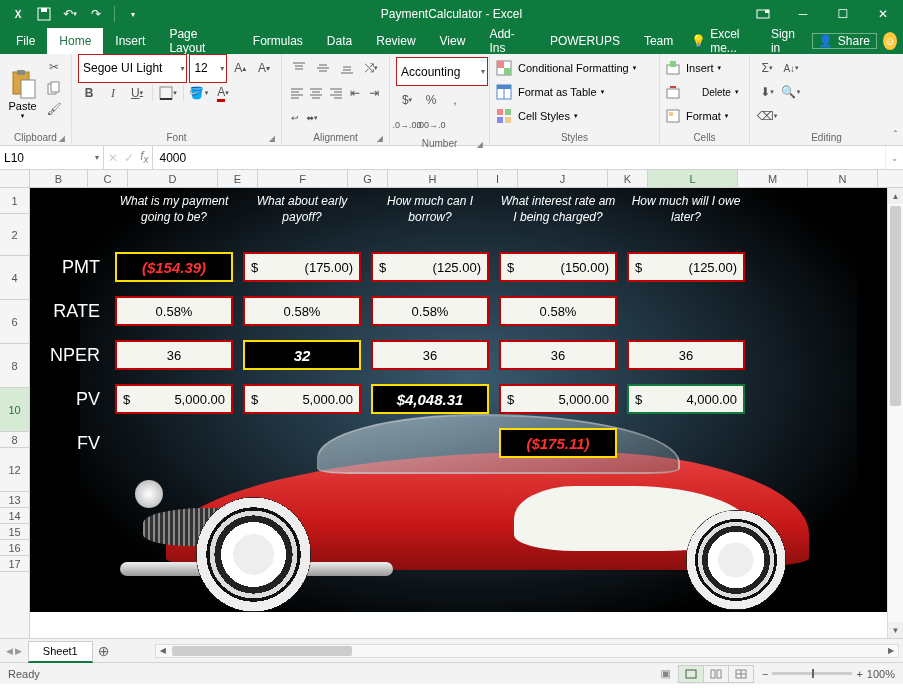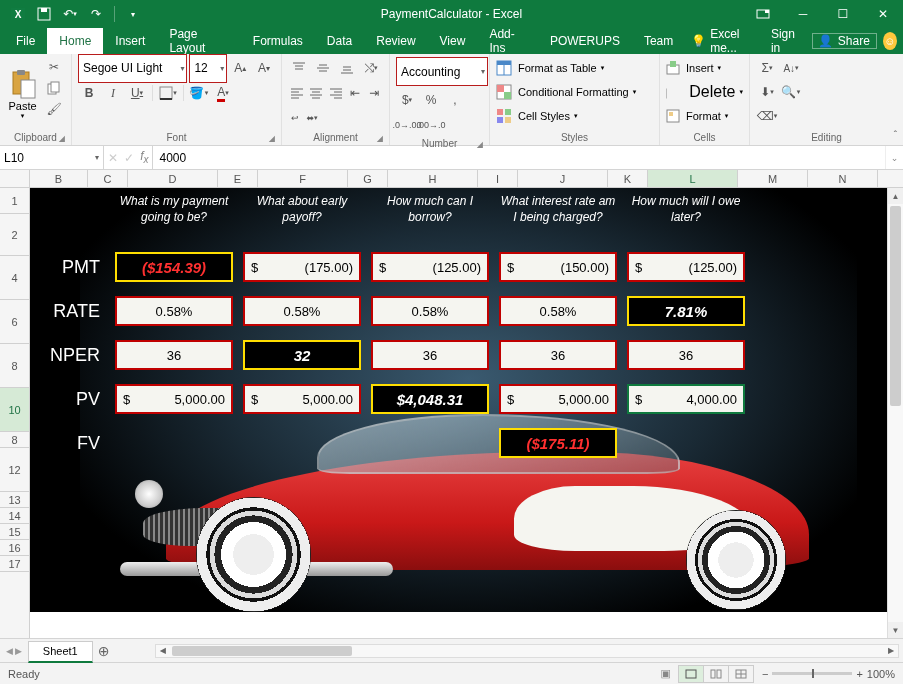--- a/index.html
+++ b/index.html
@@ -324,34 +324,34 @@
         <div class="small-btn" style="font-size:9px">.00→.0</div>
       </div>
     </div>
     <div class="rgroup-label"><span>Number</span><span class="dlaunch">◢</span></div>
   </div>
 
   <div class="rgroup" style="width:170px">
     <div class="rgroup-body stack" style="gap:2px">
       <div class="small-row">
           <svg width="16" height="16">
+            <rect x="1" y="1" width="14" height="14" fill="#fff" stroke="#888"></rect>
+            <rect x="1" y="1" width="7" height="7" fill="#e88"></rect>
+            <rect x="8" y="8" width="7" height="7" fill="#8c8"></rect>
+          </svg>
+          <span style="font-size:11px;margin-left:4px">Conditional Formatting</span>
+          <span style="font-size:7px;margin-left:2px">▾</span>
+        </div>
+      <div class="small-row">
+          <svg width="16" height="16">
             <rect x="1" y="1" width="14" height="14" fill="#fff" stroke="#4a88c8"></rect>
             <rect x="1" y="1" width="14" height="4" fill="#4a88c8"></rect>
             <line x1="8" y1="1" x2="8" y2="15" stroke="#4a88c8"></line>
           </svg>
           <span style="font-size:11px;margin-left:4px">Format as Table</span>
-          <span style="font-size:7px;margin-left:2px">▾</span>
-        </div>
-      <div class="small-row">
-          <svg width="16" height="16">
-            <rect x="1" y="1" width="14" height="14" fill="#fff" stroke="#888"></rect>
-            <rect x="1" y="1" width="7" height="7" fill="#e88"></rect>
-            <rect x="8" y="8" width="7" height="7" fill="#8c8"></rect>
-          </svg>
-          <span style="font-size:11px;margin-left:4px">Conditional Formatting</span>
           <span style="font-size:7px;margin-left:2px">▾</span>
         </div>
       <div class="small-row">
           <svg width="16" height="16">
             <rect x="1" y="1" width="6" height="6" fill="#e88"></rect>
             <rect x="9" y="1" width="6" height="6" fill="#8c8"></rect>
             <rect x="1" y="9" width="6" height="6" fill="#88e"></rect>
             <rect x="9" y="9" width="6" height="6" fill="#ec8"></rect>
           </svg>
           <span style="font-size:11px;margin-left:4px">Cell Styles</span>
@@ -369,21 +369,21 @@
             <rect x="4" y="0" width="6" height="6" fill="#8c8"></rect>
           </svg>
           <span style="font-size:11px;margin-left:4px">Insert</span>
           <span style="font-size:7px;margin-left:2px">▾</span>
         </div>
       <div class="small-row">
           <svg width="14" height="14">
             <rect x="1" y="4" width="12" height="9" fill="#fff" stroke="#888"></rect>
             <line x1="4" y1="2" x2="10" y2="2" stroke="#c44" stroke-width="2"></line>
           </svg>
-          <span style="font-size:16px;margin-left:20px">Delete</span>
+          <span style="font-size:10px;margin-left:20px">Delete</span>
           <span style="font-size:7px;margin-left:2px">▾</span>
         </div>
       <div class="small-row">
           <svg width="14" height="14">
             <rect x="1" y="1" width="12" height="12" fill="#fff" stroke="#888"></rect>
             <rect x="3" y="3" width="4" height="4" fill="#ec8"></rect>
           </svg>
           <span style="font-size:11px;margin-left:4px">Format</span>
           <span style="font-size:7px;margin-left:2px">▾</span>
         </div>
@@ -520,23 +520,20 @@
               </div>
             <div class="cellbox center">
                 <span>0.58%</span>
               </div>
             <div class="cellbox center">
                 <span>0.58%</span>
               </div>
             <div class="cellbox center">
                 <span>0.58%</span>
               </div>
-            <div class="cellbox result white center">
-                <span>7.81%</span>
-              </div>
           </div>
 
           <div class="datarow">
             <div class="qlabel">NPER</div>
             <div class="cellbox center">
                 <span>36</span>
               </div>
             <div class="cellbox result white center">
                 <span>32</span>
               </div>

